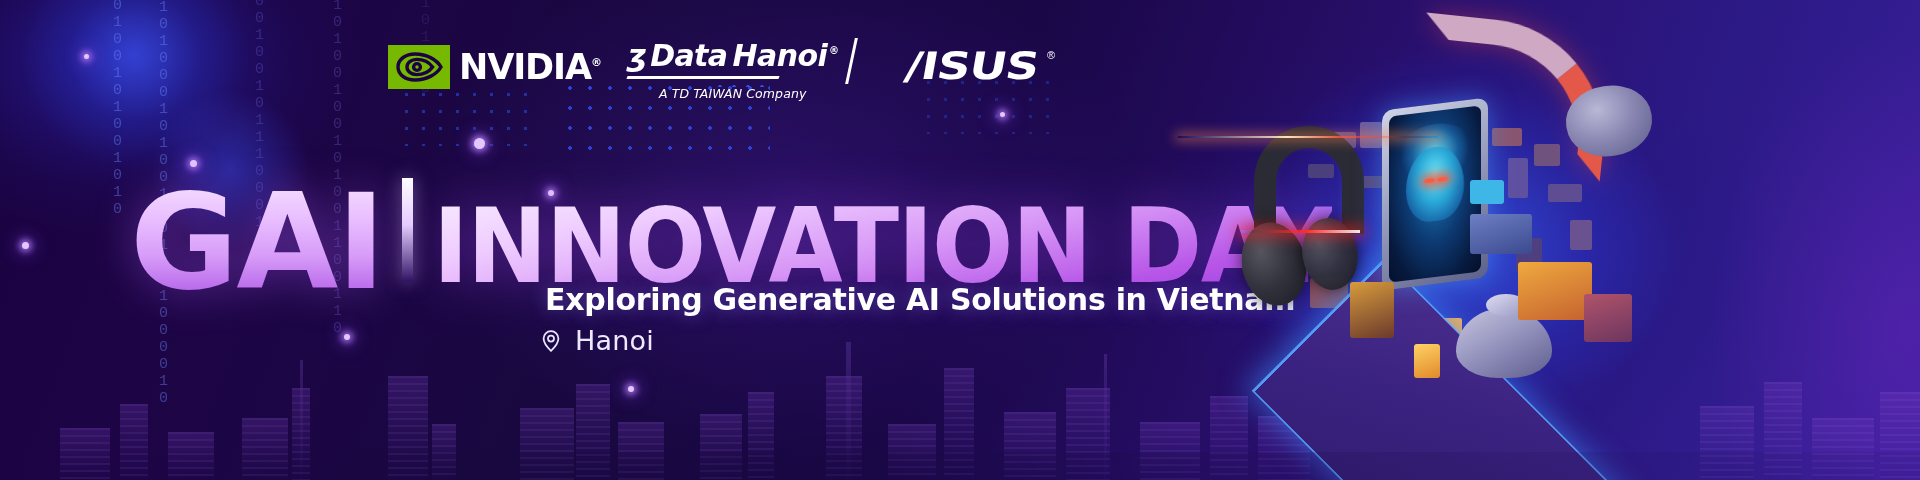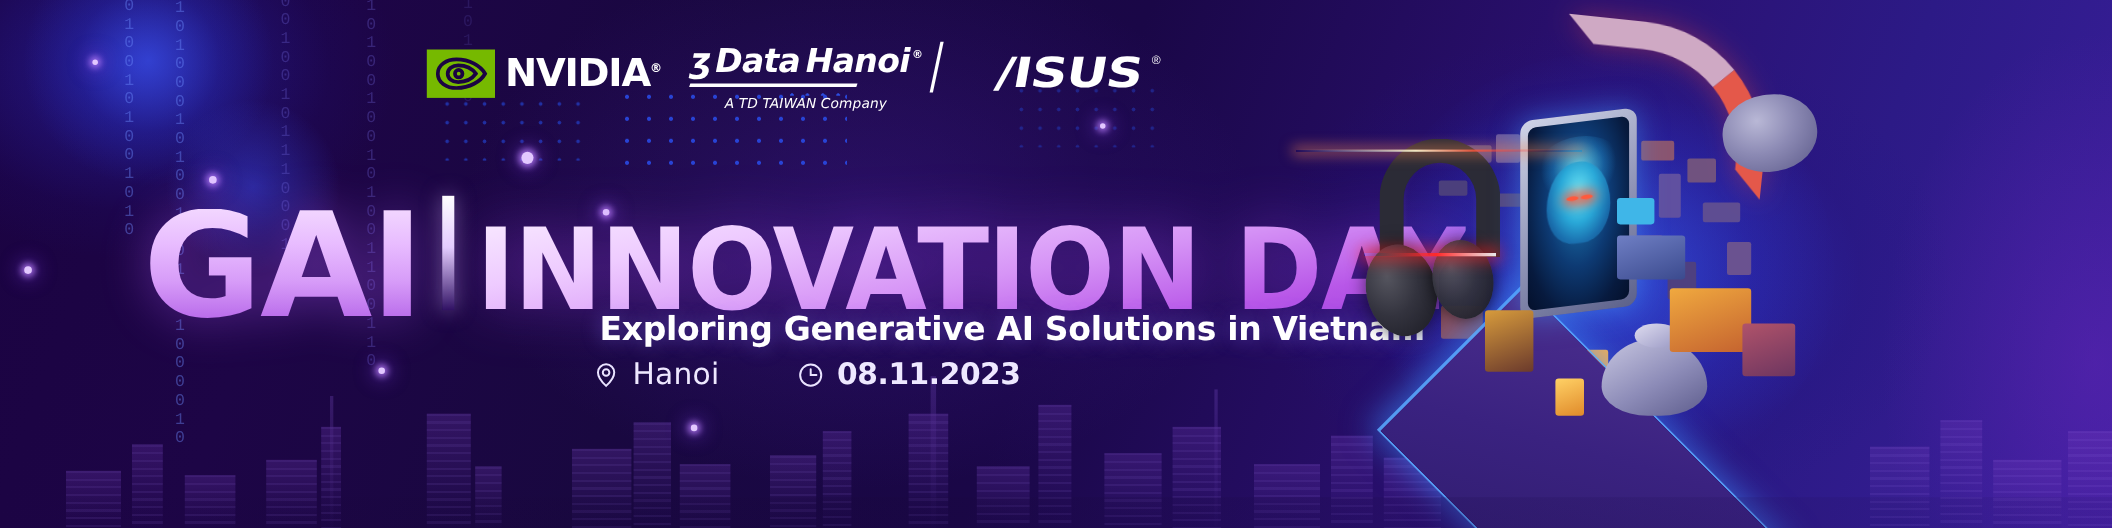--- a/index.html
+++ b/index.html
@@ -275,29 +275,20 @@
   <div class="meta">
     <div class="meta-item">
       <span class="meta-ico">
         <svg viewBox="0 0 26 26" width="26" height="26" aria-hidden="true">
           <path d="M13 3.2c-4.1 0-7.4 3.3-7.4 7.4 0 5.4 7.4 12.2 7.4 12.2s7.4-6.8 7.4-12.2c0-4.1-3.3-7.4-7.4-7.4z" fill="none" stroke="#e9e3ff" stroke-width="1.8"></path>
           <circle cx="13" cy="10.6" r="3" fill="none" stroke="#e9e3ff" stroke-width="1.8"></circle>
         </svg>
       </span>
       <span>Hanoi</span>
     </div>
-    <div class="meta-item date">
-      <span class="meta-ico">
-        <svg viewBox="0 0 26 26" width="26" height="26" aria-hidden="true">
-          <circle cx="13" cy="13" r="9.6" fill="none" stroke="#e9e3ff" stroke-width="1.8"></circle>
-          <path d="M13 7.6V13h5.2" fill="none" stroke="#e9e3ff" stroke-width="1.8" stroke-linecap="round"></path>
-        </svg>
-      </span>
-      <span>08.11.2023</span>
-    </div>
   </div>
 
   <div class="illus">
     <div class="il-glow"></div>
 
     <div class="city">
       <div class="blk" style="left:20px;  top:4px;   width:34px; height:16px; background:#5a4c8e;"></div>
       <div class="blk" style="left:58px;  top:-6px;  width:22px; height:26px; background:#6b5a9e;"></div>
       <div class="blk" style="left:6px;   top:36px;  width:26px; height:14px; background:#4b3f7c;"></div>
       <div class="blk" style="left:44px;  top:48px;  width:40px; height:12px; background:#55477f;"></div>

